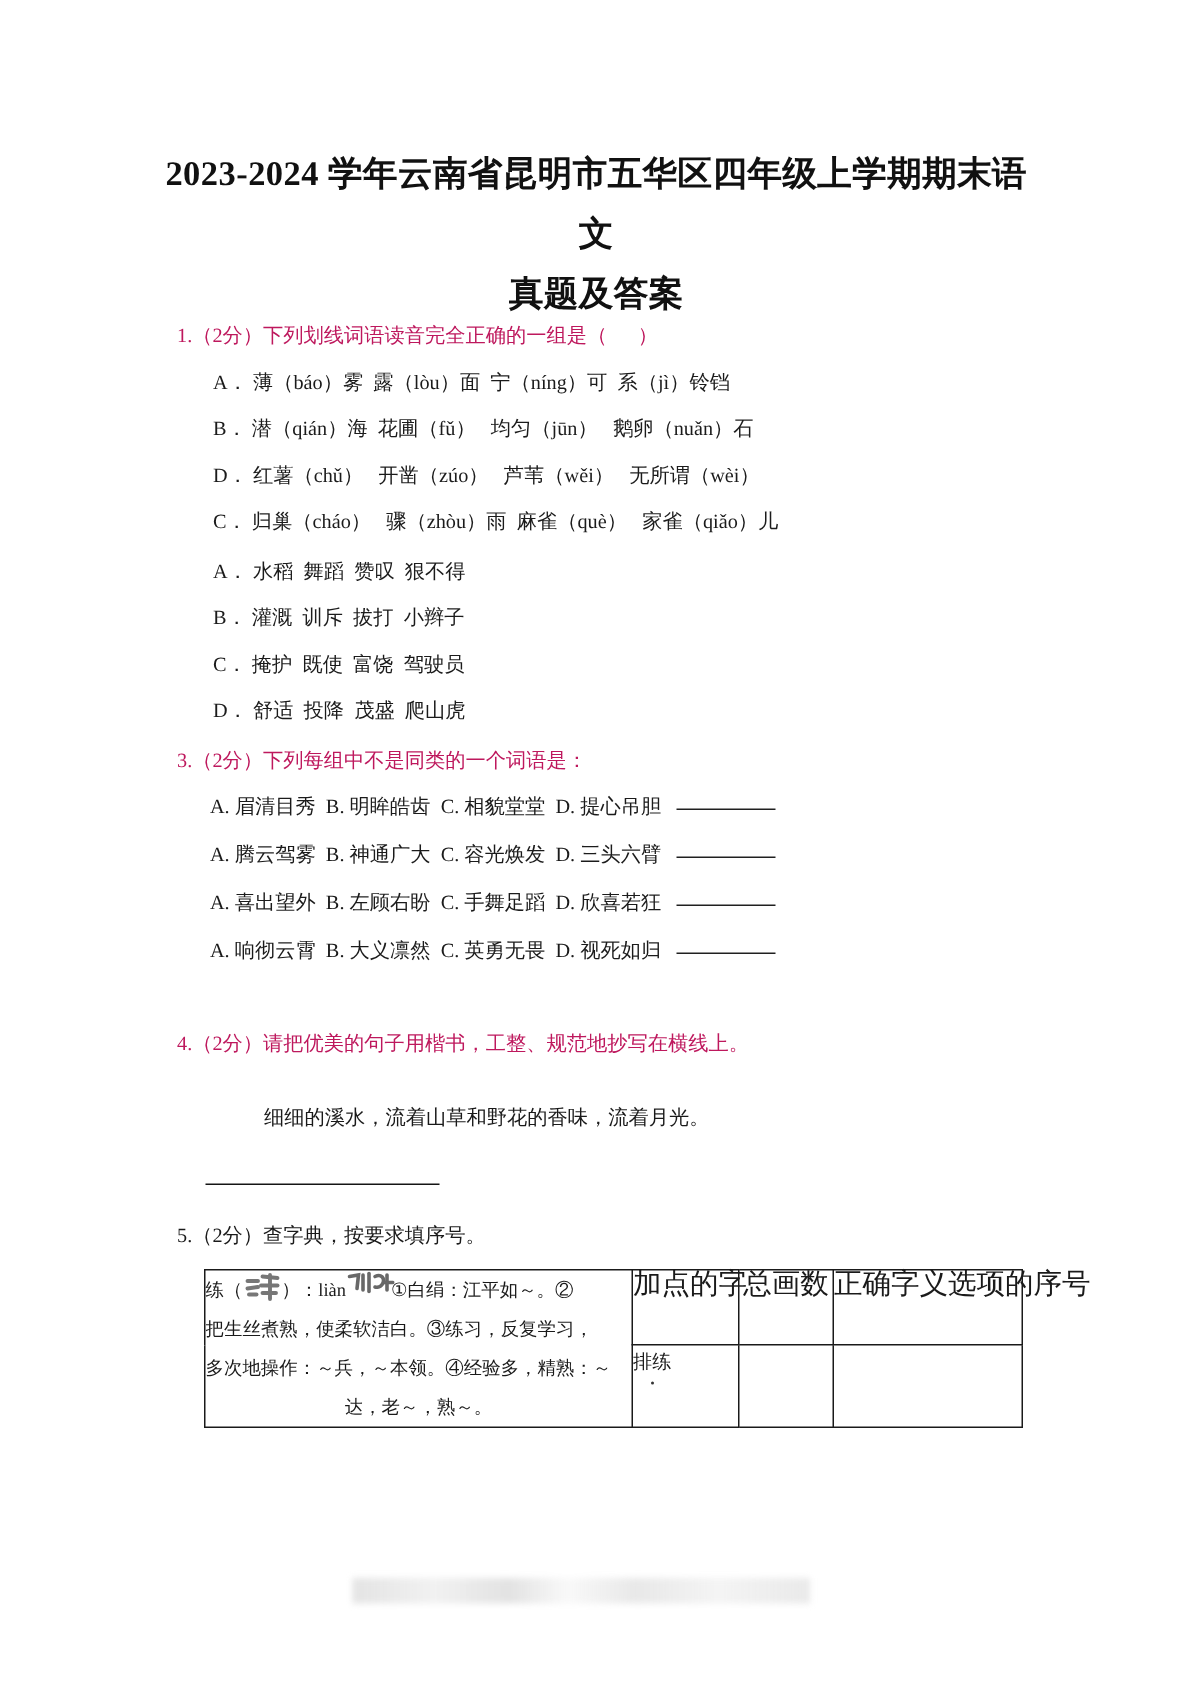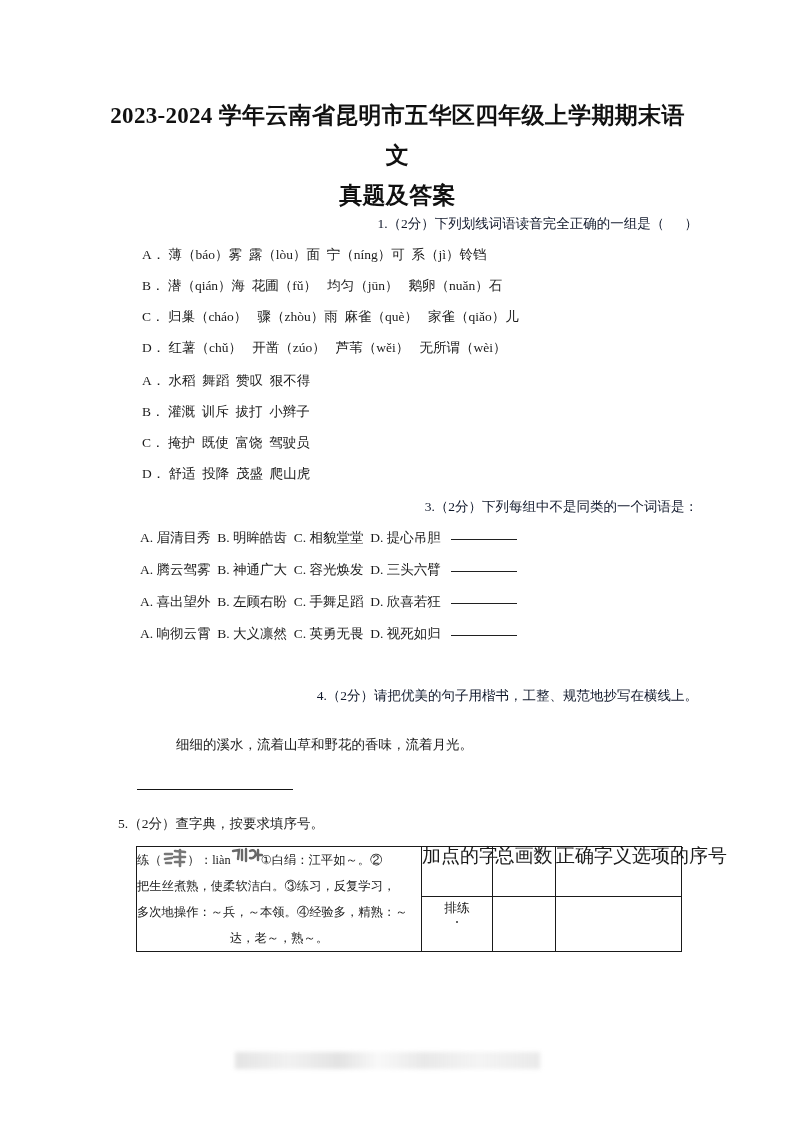--- a/index.html
+++ b/index.html
@@ -42,22 +42,21 @@
     position: absolute;
     left: 118px;
     top: 208px;
     width: 580px;
   }
   .q-block { margin-bottom: 2px; }
   .q-stem {
     font-size: 13.5px;
     line-height: 31px;
     white-space: pre;
-    color: #0f172a;
-    text-align: right;
+    color: #be185d;
   }
   .opt-row {
     font-size: 13.5px;
     line-height: 31px;
     padding-left: 24px;
     white-space: pre;
     color: #1b1b1b;
   }
   .opt-row.compact {
     padding-left: 22px;
@@ -138,21 +137,20 @@
 
   th.hdr {
     font-size: 19px;
     text-align: center;
     padding: 6px 2px 6px 2px;
     line-height: 20px;
     white-space: nowrap;
     font-family: Liberation Mono, monospace;
   }
   td.body-cell {
-    text-align: center;
     font-size: 12.8px;
     padding-top: 10px;
     line-height: 22px;
   }
   .dot-char { position: relative; display: inline-block; }
   .dot-char::after {
     content: "";
     position: absolute;
     left: 50%;
     bottom: -4px;
@@ -193,22 +191,22 @@
     <span>2023-2024 学年云南省昆明市五华区四年级上学期期末语文</span>
     <span class="line2">真题及答案</span>
   </div>
 
   <div class="content">
 
     <div class="q-block">
       <div class="q-stem">1.（2分）下列划线词语读音完全正确的一组是（      ）</div>
       <div class="opt-row">A． 薄（báo）雾  露（lòu）面  宁（níng）可  系（jì）铃铛</div>
       <div class="opt-row">B． 潜（qián）海  花圃（fǔ）   均匀（jūn）   鹅卵（nuǎn）石</div>
+      <div class="opt-row">D． 红薯（chǔ）   开凿（zúo）   芦苇（wěi）   无所谓（wèi）</div>
       <div class="opt-row">C． 归巢（cháo）   骤（zhòu）雨  麻雀（què）   家雀（qiǎo）儿</div>
-      <div class="opt-row">D． 红薯（chǔ）   开凿（zúo）   芦苇（wěi）   无所谓（wèi）</div>
     </div>
 
     <div class="q-block">
       <div class="opt-row">A． 水稻  舞蹈  赞叹  狠不得</div>
       <div class="opt-row">B． 灌溉  训斥  拔打  小辫子</div>
       <div class="opt-row">C． 掩护  既使  富饶  驾驶员</div>
       <div class="opt-row">D． 舒适  投降  茂盛  爬山虎</div>
     </div>
 
     <div class="q-block">

